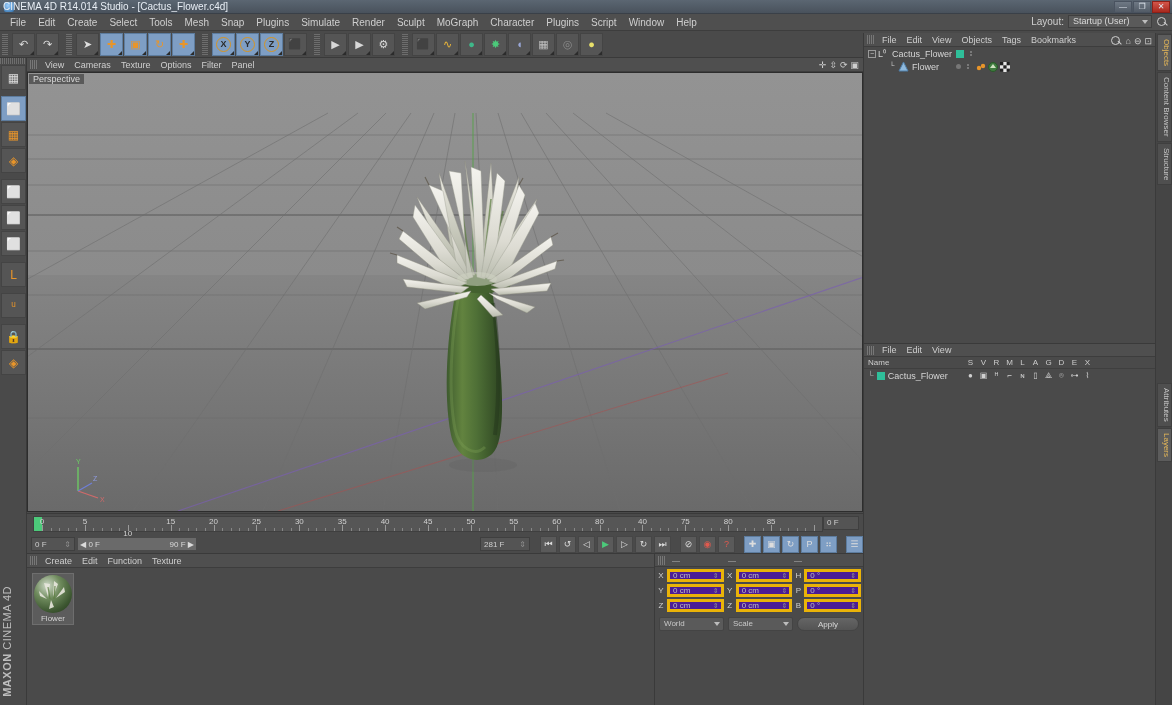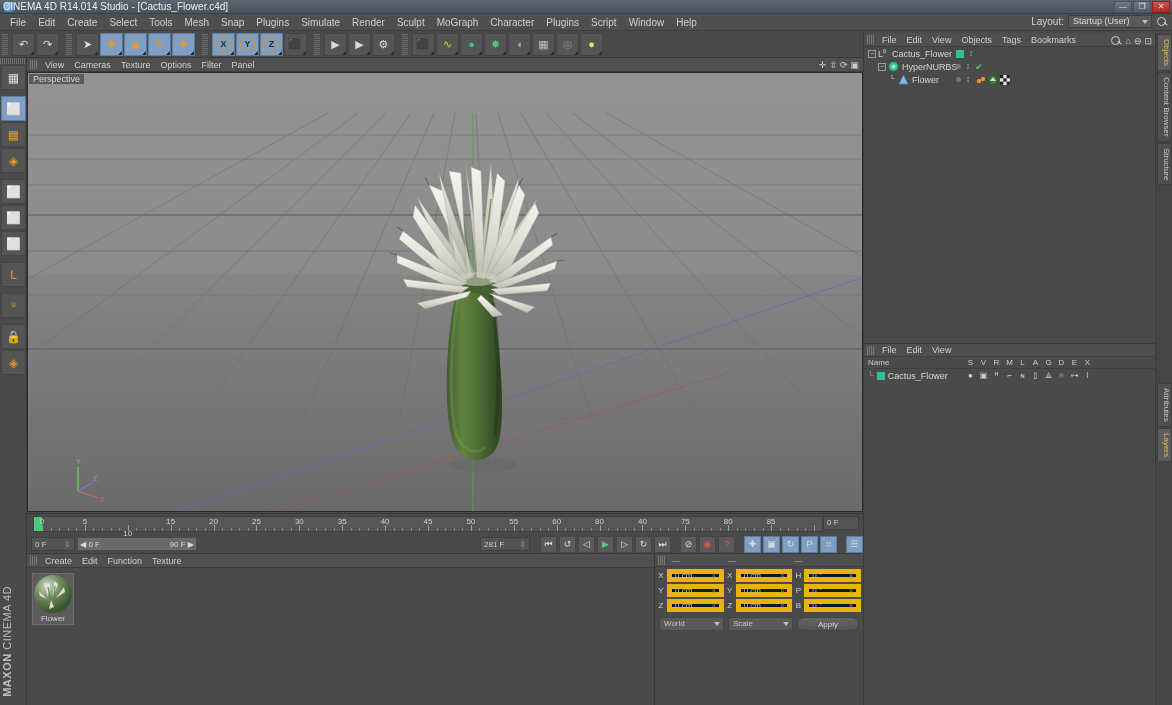--- a/index.html
+++ b/index.html
@@ -194,21 +194,21 @@
 
   
   .coordmgr {
     position:absolute; left:655px; top:553px; width:208px; height:152px;
     background:#4a4a4a; border-top:1px solid #3a3a3a;
   }
   .coordbar { height:13px; background:#4f4f4f; display:flex; align-items:center; padding-left:3px; border-bottom:1px solid #3d3d3d; }
   .crow { display:flex; align-items:center; height:14px; margin:1px 2px; gap:2px; }
   .clabel { width:8px; font-size:8px; color:#cfcfcf; text-align:center; }
   .cinput {
-    flex:1; height:13px; background:#0f172a; border:5px solid #eab308;
+    flex:1; height:13px; background:#4c1d95; border:3px solid #eab308;
     font-size:8px; color:#bfbfbf; padding-left:3px; line-height:11px;
     display:flex; align-items:center; justify-content:space-between;
   }
   .cinput .sp { color:#8f8f8f; font-size:7px; padding-right:2px; }
   .crow2 { display:flex; align-items:center; gap:4px; margin:5px 4px; }
   .cdrop {
     flex:1; height:14px; background:#5a5a5a; border:1px solid #444;
     font-size:8px; color:#c8c8c8; padding-left:4px; line-height:12px; position:relative;
     border-radius:2px;
   }
@@ -929,38 +929,20 @@
             </svg></span>
           <span>Cactus_Flower</span>
           <span class="odots">
             <span class="greenchip" style="background: rgb(47, 191, 154);"></span>
             <span class="dotcol">
               <span class="dotsm"></span>
               <span class="dotsm"></span>
             </span>
           </span>
         </div>
-        <div class="orow" style="padding-left: 14px;">
-          <span class="otree">
-            <span class="oexp">−</span>
-          </span>
-          <span style="width: 11px; height: 11px; margin-right: 3px; display: inline-block;"><svg width="11" height="11">
-              <circle cx="5.5" cy="5.5" r="4.5" fill="#3fc79a" stroke="#2a8f6d"></circle>
-              <circle cx="5.5" cy="5.5" r="2" fill="#9fe8cf"></circle>
-            </svg></span>
-          <span>HyperNURBS</span>
-          <span class="odots">
-            <span class="dot"></span>
-            <span class="dotcol">
-              <span class="dotsm"></span>
-              <span class="dotsm"></span>
-            </span>
-            <span style="color: rgb(76, 201, 122); font-size: 9px;">✔</span>
-          </span>
-        </div>
         <div class="orow" style="padding-left: 24px;">
           <span class="otree">
             <span class="oexp" style="border: none;">└</span>
           </span>
           <span style="width: 11px; height: 11px; margin-right: 3px; display: inline-block;"><svg width="11" height="11">
               <polygon points="5.5,1 10,10 1,10" fill="#8fb9dd" stroke="#4f7ea8"></polygon>
             </svg></span>
           <span>Flower</span>
           <span class="odots">
             <span class="dot"></span>

